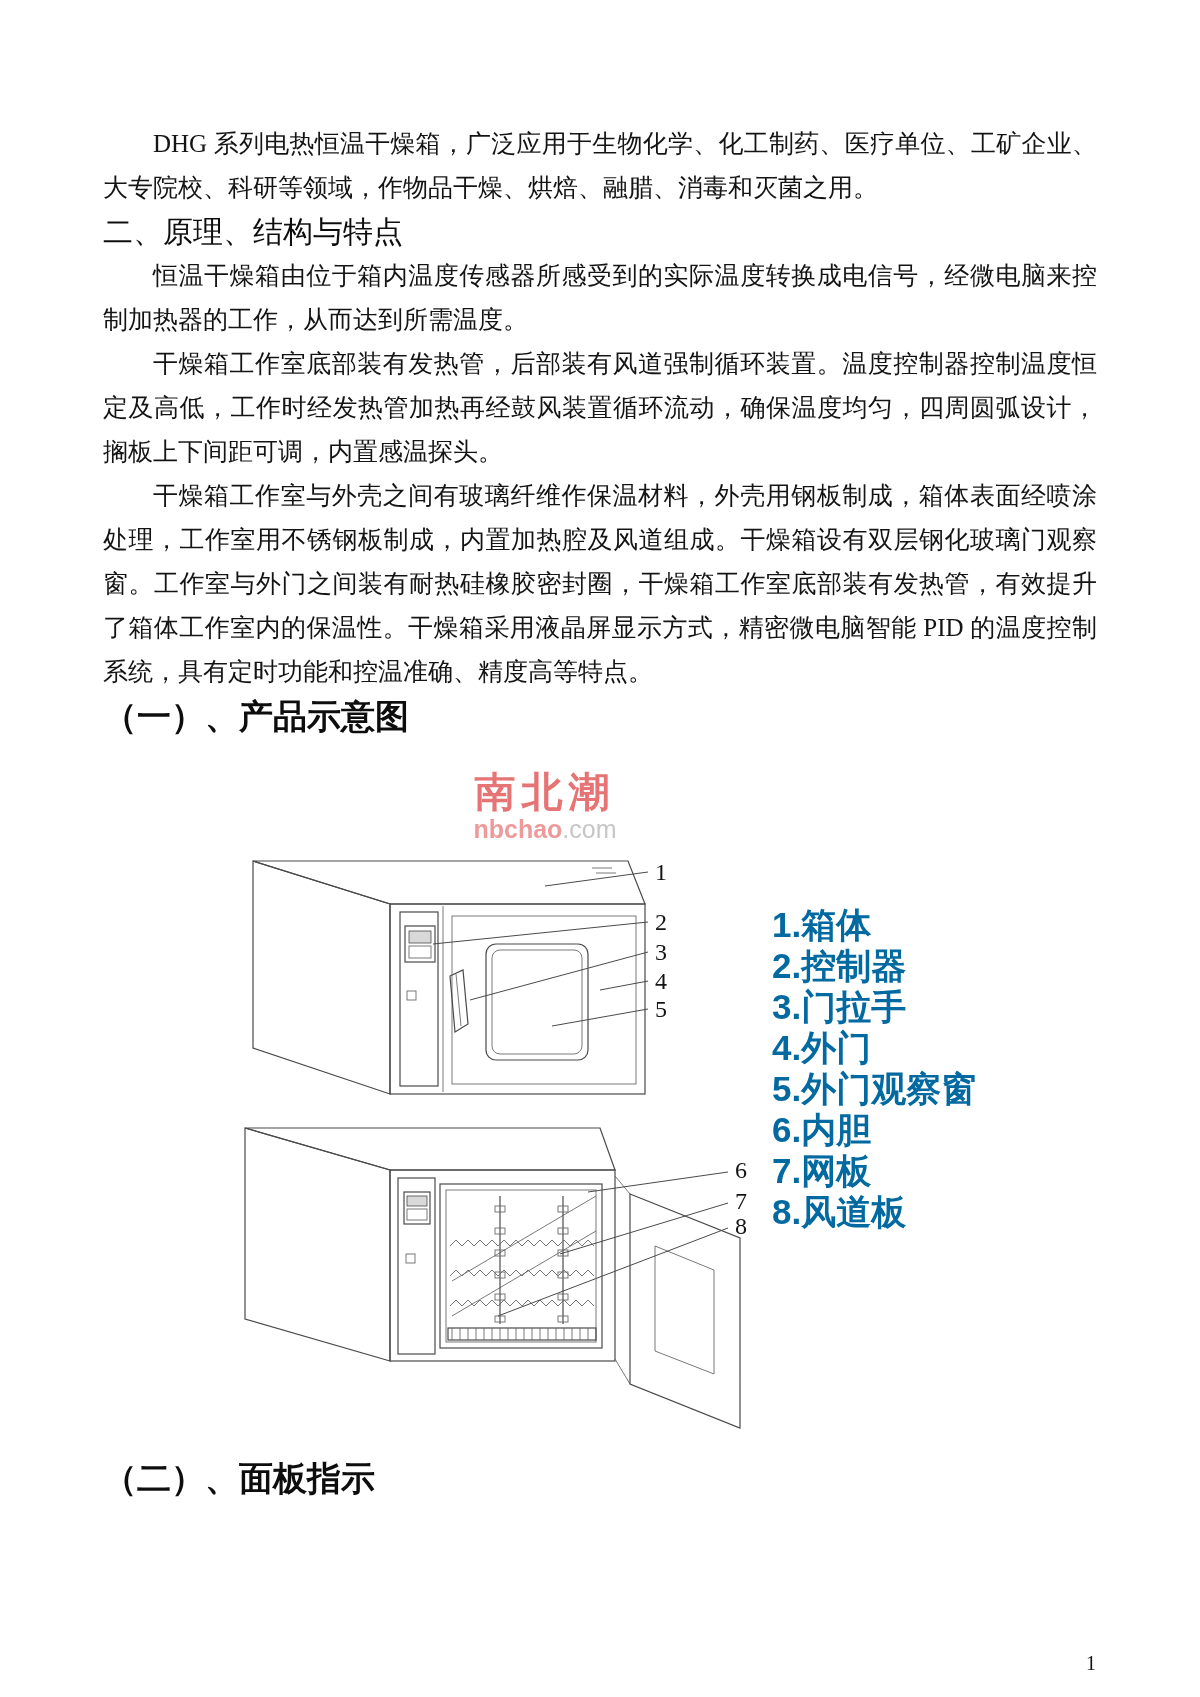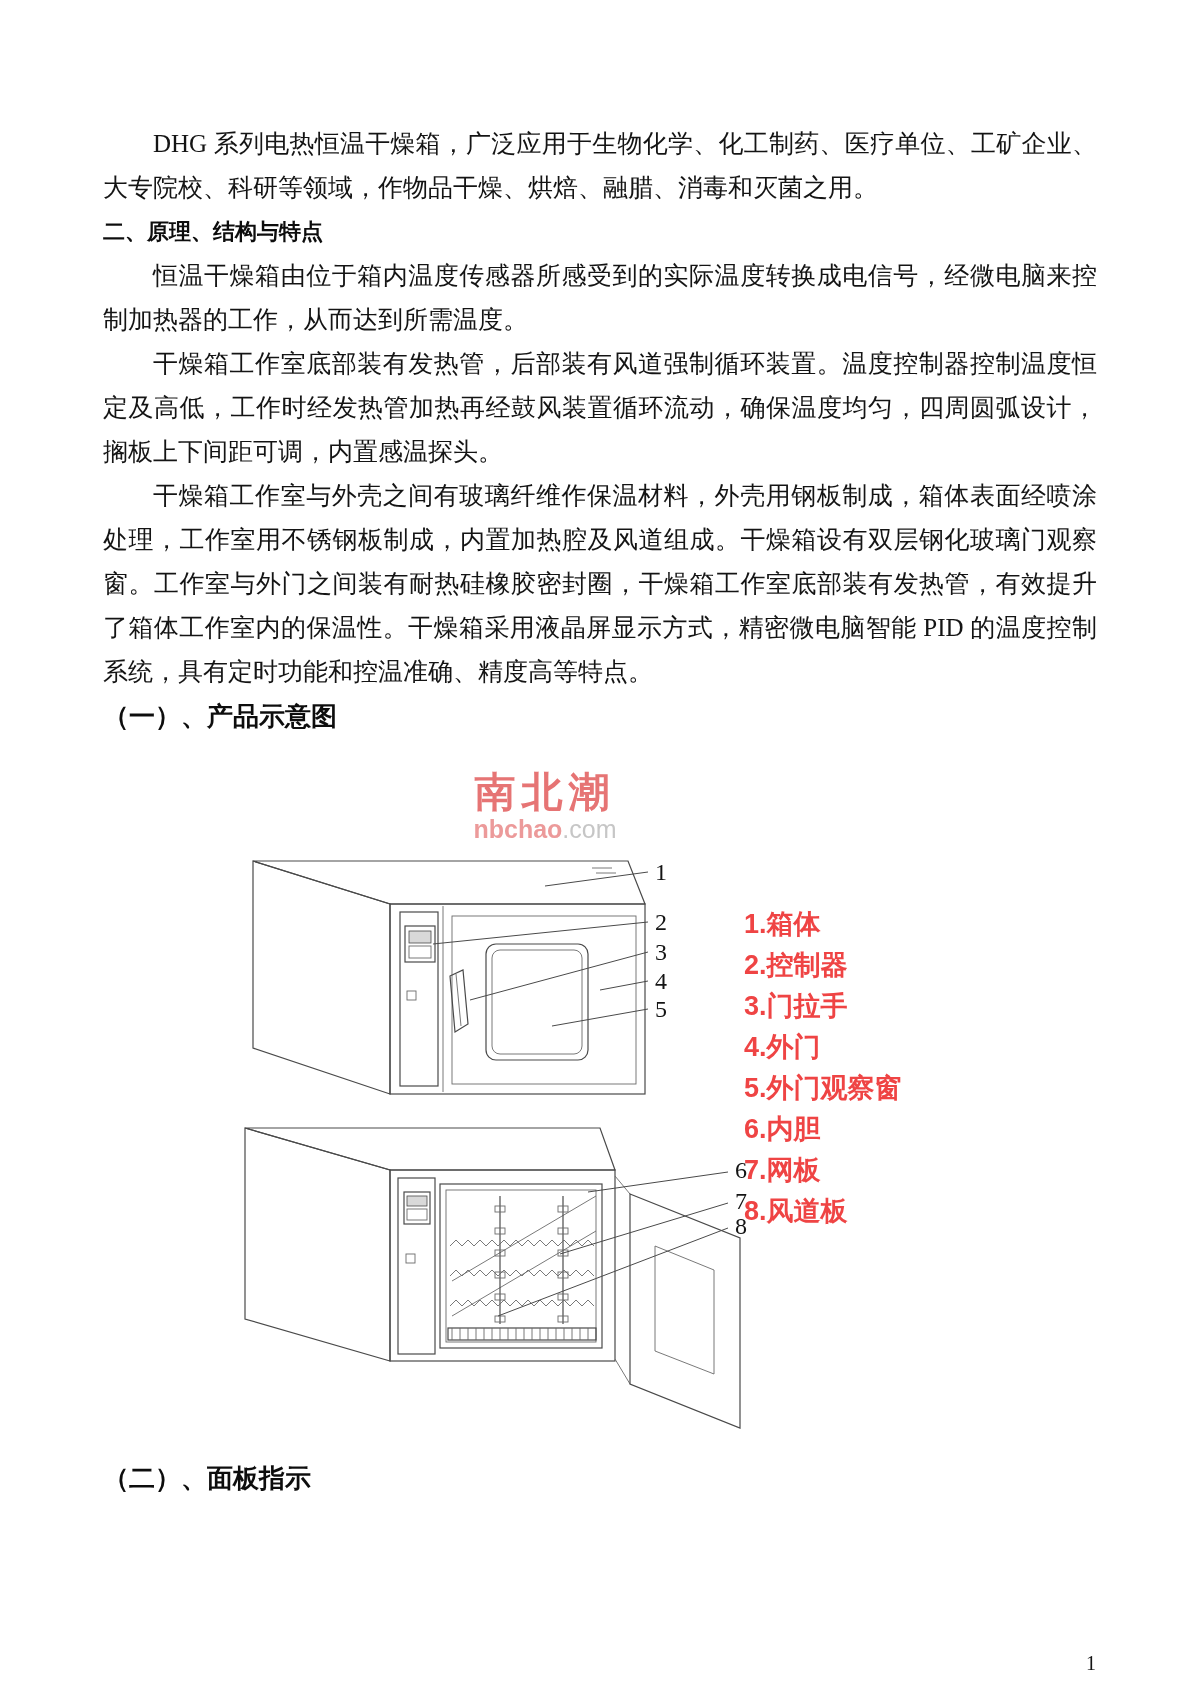--- a/index.html
+++ b/index.html
@@ -7,45 +7,45 @@
     position:relative; width:1200px; height:1697px; background:#ffffff;
     font-family:"Liberation Serif","DejaVu Serif",serif; color:#141414;
     overflow:hidden; margin:16px auto;
   }
   .flow-text { position:absolute; top:106px; left:103px; width:994px; }
   .para {
     margin:0; font-size:25px; line-height:44px; text-align:justify;
     text-indent:2em; color:#141414;
   }
   .sec-heading {
-    margin:0; font-size:22px; line-height:44px; font-weight:bold;
+    margin:0; font-size:30px; line-height:44px; font-weight:normal;
     font-family:"Liberation Sans","DejaVu Sans",sans-serif; color:#0d0d0d;
   }
   .sub-heading {
-    margin:0; font-size:26px; line-height:44px; font-weight:bold;
+    margin:0; font-size:34px; line-height:44px; font-weight:bold;
     font-family:"Liberation Sans","DejaVu Sans",sans-serif; color:#0d0d0d;
   }
   .diagram-area { position:absolute; top:760px; left:0; width:1200px; height:680px; }
   .watermark {
     position:absolute; top:-8px; left:420px; width:250px; text-align:center;
     pointer-events:none;
   }
   .wm-brand {
     font-family:"Liberation Sans","DejaVu Sans",sans-serif;
     font-size:41px; font-weight:bold; letter-spacing:6px;
     color:#e25c5c; opacity:0.85; line-height:48px;
   }
   .wm-site { font-family:"Liberation Sans","DejaVu Sans",sans-serif; font-size:25px; font-weight:bold; line-height:26px; }
   .wm-name { color:#ec9a9a; }
   .wm-suffix { color:#c6c6c6; font-weight:normal;text-align:center; }
   .diagram-svg { position:absolute; top:0; left:0; }
   .legend {
-    position:absolute; left:744px; top:128px;
+    position:absolute; left:772px; top:128px;
     font-family:"Liberation Sans","DejaVu Sans",sans-serif;
-    font-size:27px; font-weight:bold; color:#ef4444;
+    font-size:35px; font-weight:bold; color:#0369a1;
   }
   .legend-item { line-height:41px; }
   .callout-num {
     font-family:"Liberation Serif","DejaVu Serif",serif;
     font-size:24px; fill:#141414;
   }
   .sub2 { position:absolute; top:1440px; left:103px;text-align:center; }
   .page-number {
     position:absolute; top:1636px; left:1086px; font-size:20px; color:#141414;
     font-family:"Liberation Serif","DejaVu Serif",serif;

